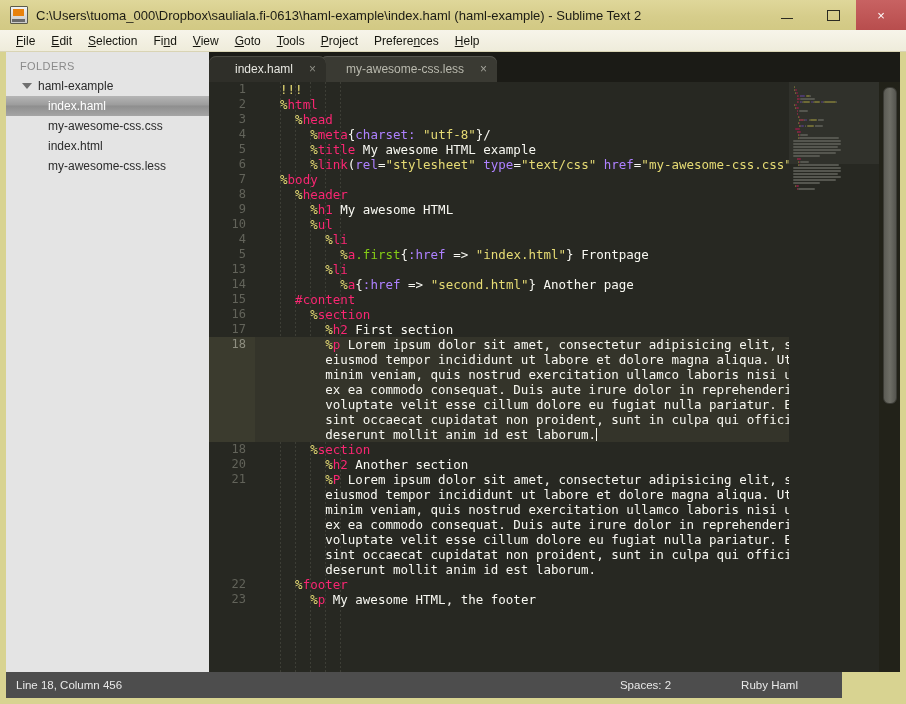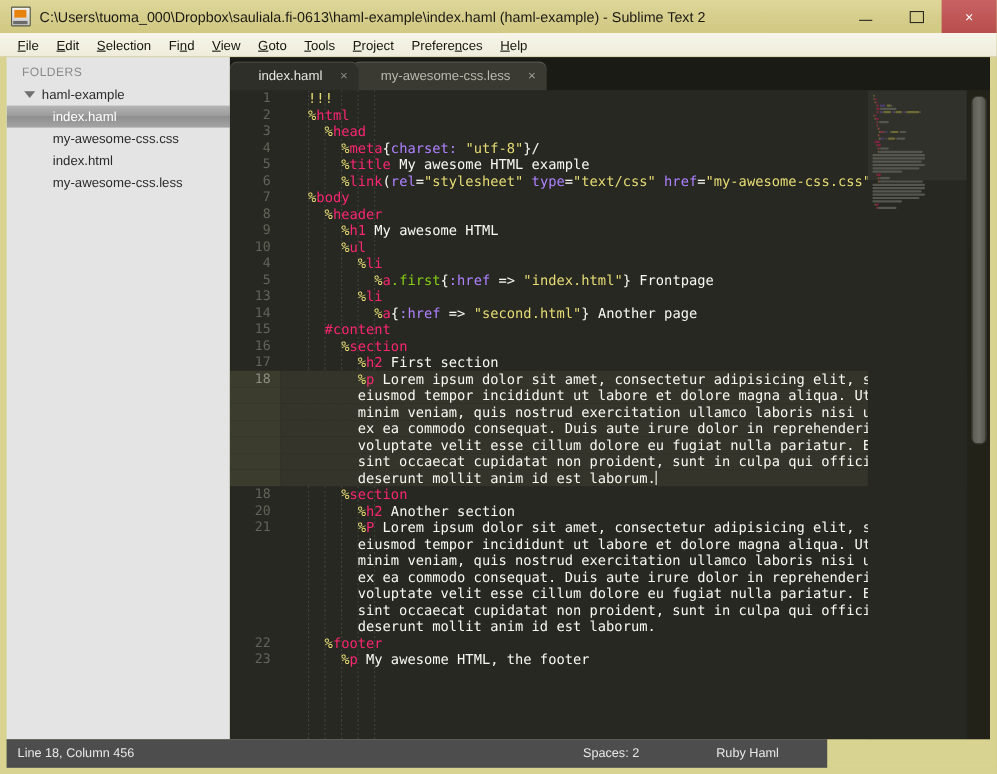--- a/index.html
+++ b/index.html
@@ -227,21 +227,21 @@
     position: absolute; left: 4px; top: 5px;
     width: 12px; height: 315px;
     background: linear-gradient(90deg,#5c5c55 0%, #6e6e66 50%, #55554f 100%);
     border-radius: 6px;
     border: 1px solid #3c3c36;
   }
 
   
   .statusbar {
     position: absolute; left: 6px; bottom: 6px;
-    width: 746px; height: 26px;
+    width: 836px; height: 26px;
     background: #4d4d4d;
     display: flex; align-items: center;
     color: #e8e8e8; font-size: 11.5px;
   }
   .sb-left { margin-left: 10px; }
   .sb-right { margin-left: auto; display:flex;align-items:center; }
   .sb-spaces { margin-right: 70px; }
   .sb-syntax { margin-right: 44px; }
 </style>
 </head>

